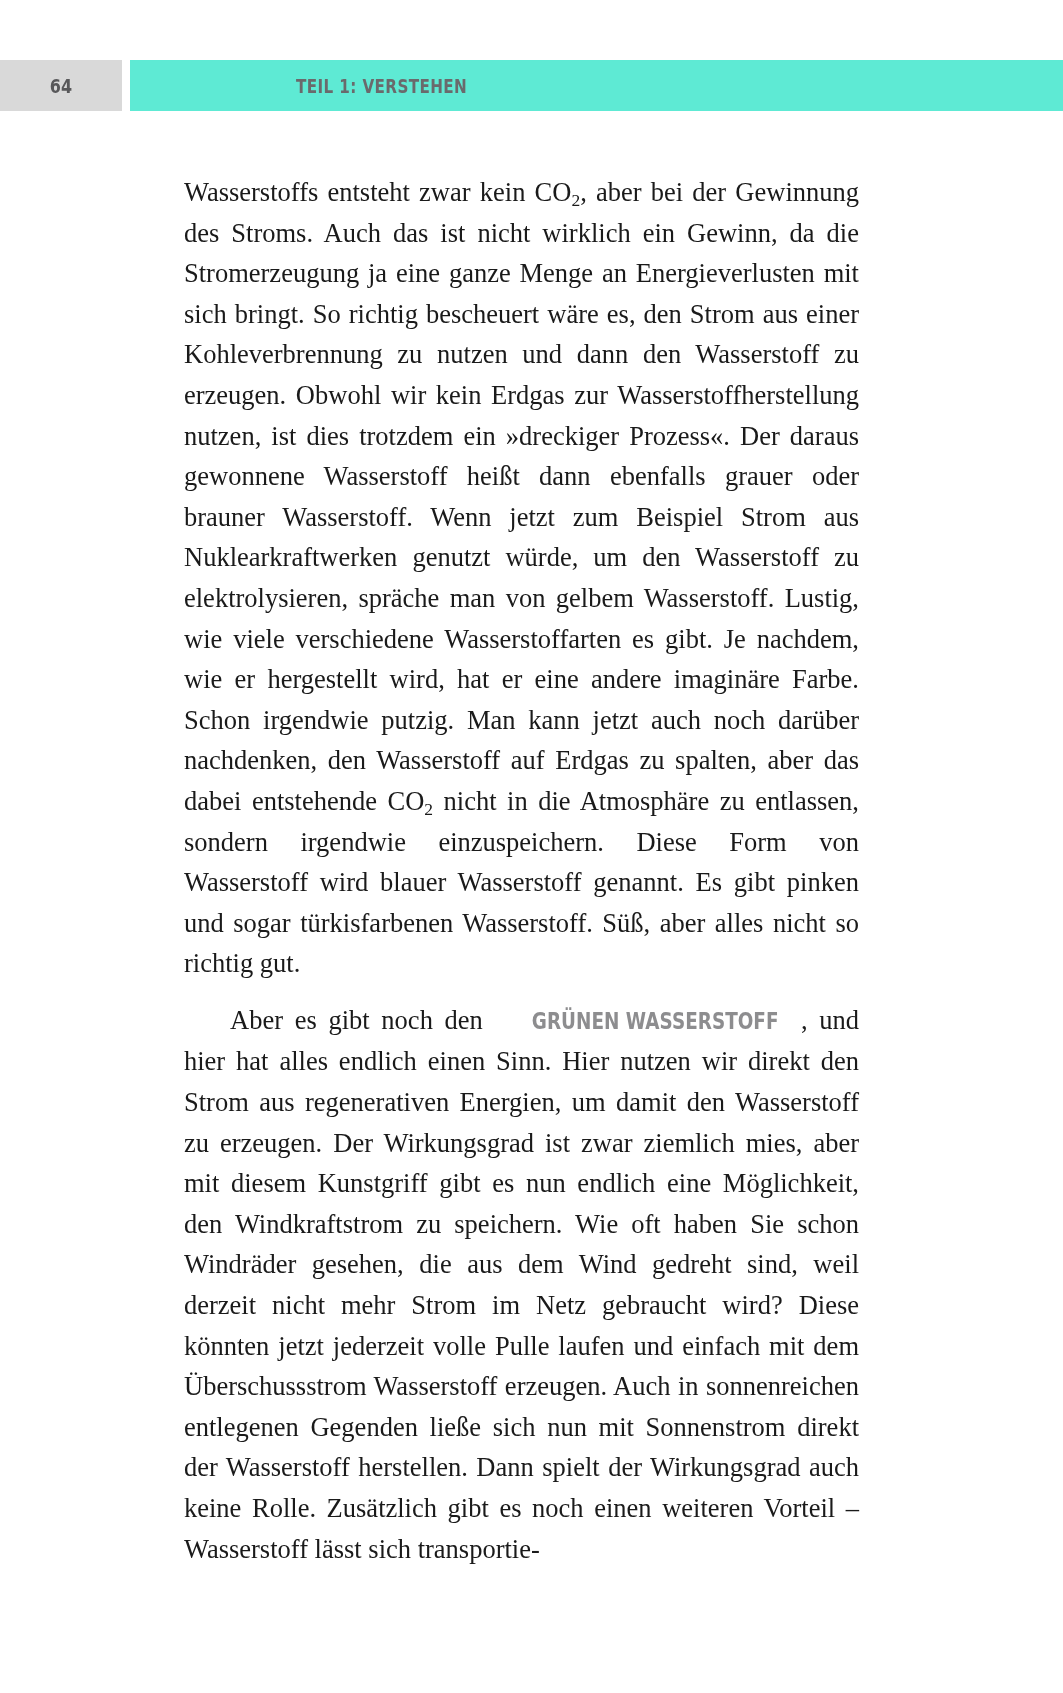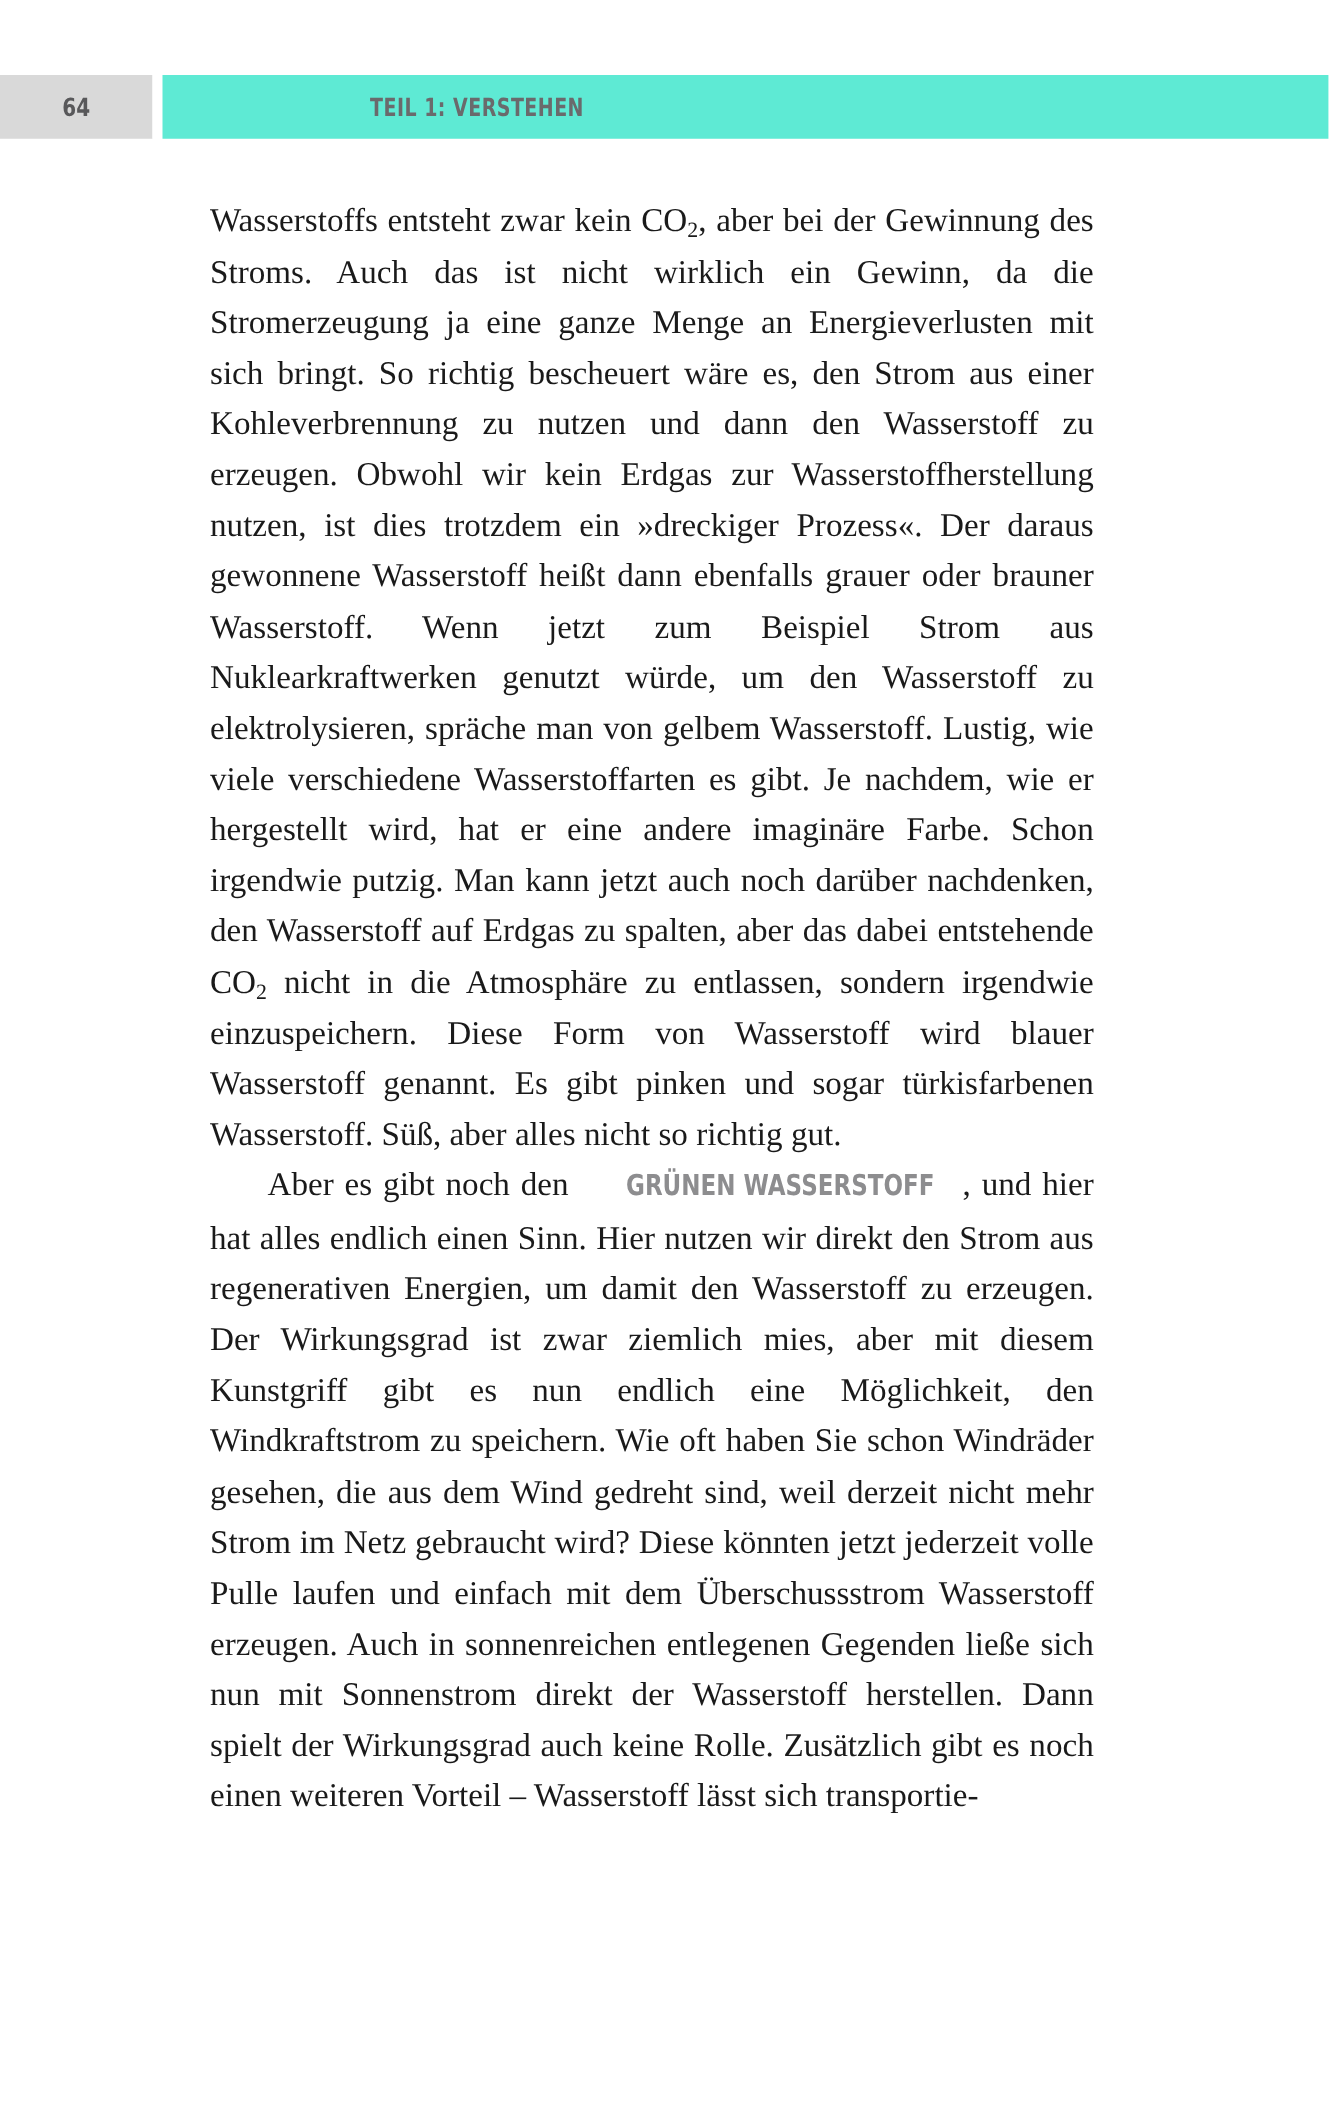--- a/index.html
+++ b/index.html
@@ -83,21 +83,21 @@
     width: 707px;
     font-size: 26.5px;
     line-height: 40.6px;
     color: #1a1a1a;
     text-align: justify;
     text-justify: inter-word;
     hyphens: manual;
   }
 
   .textblock p {
-    margin: 0;
+    margin: 16px;
   }
 
   .para-indent {
     text-indent: 46px;
   }
 
   sub {
     font-size: 0.66em;
     vertical-align: -0.28em;
     line-height: 0;

